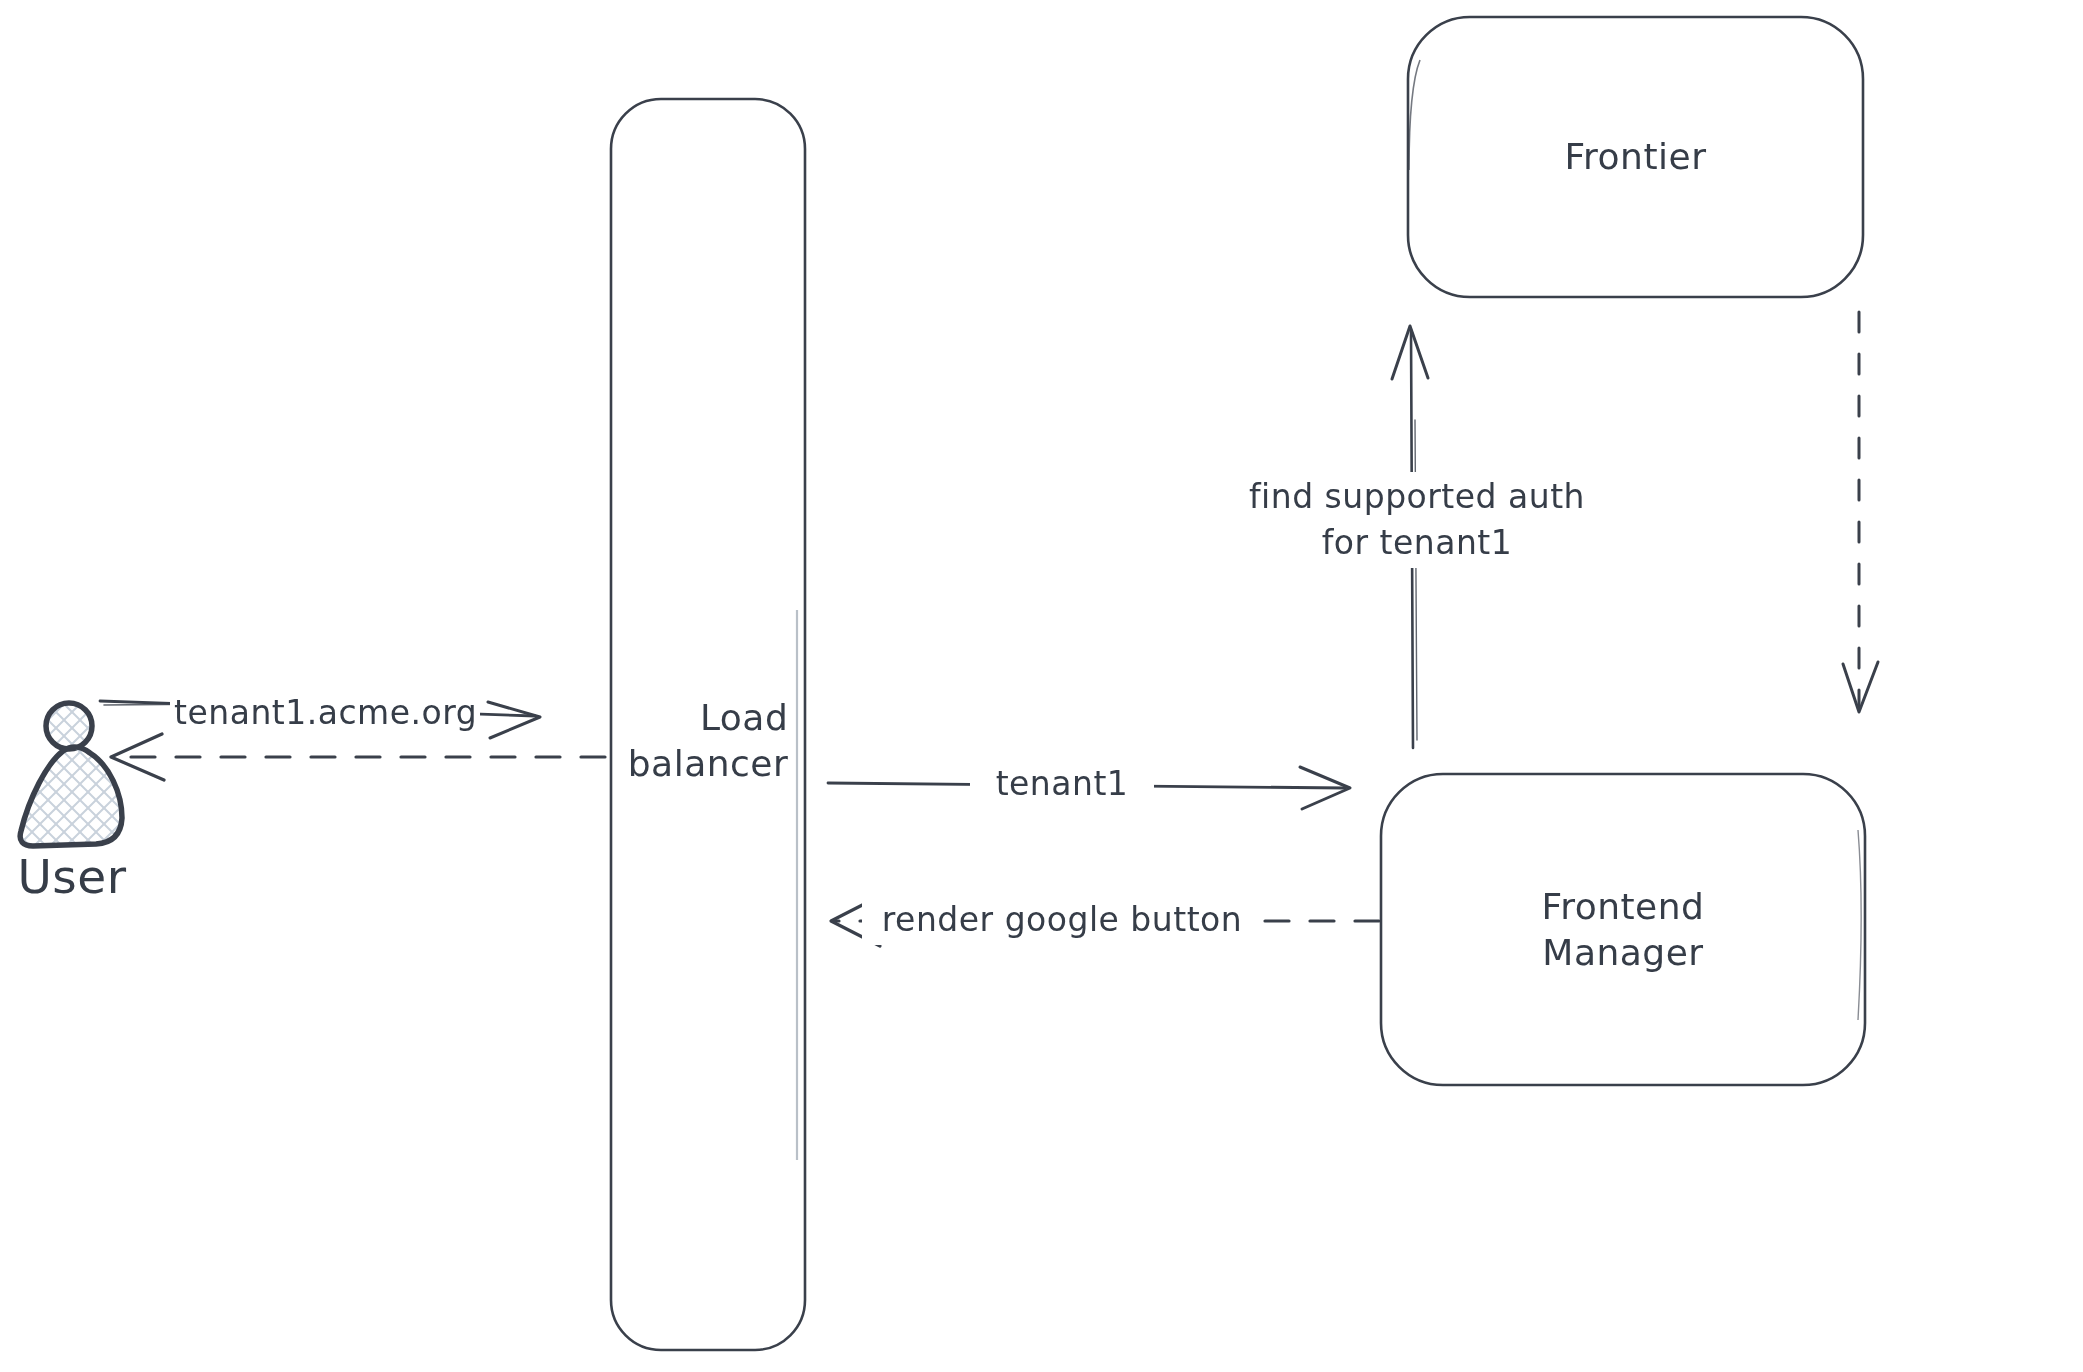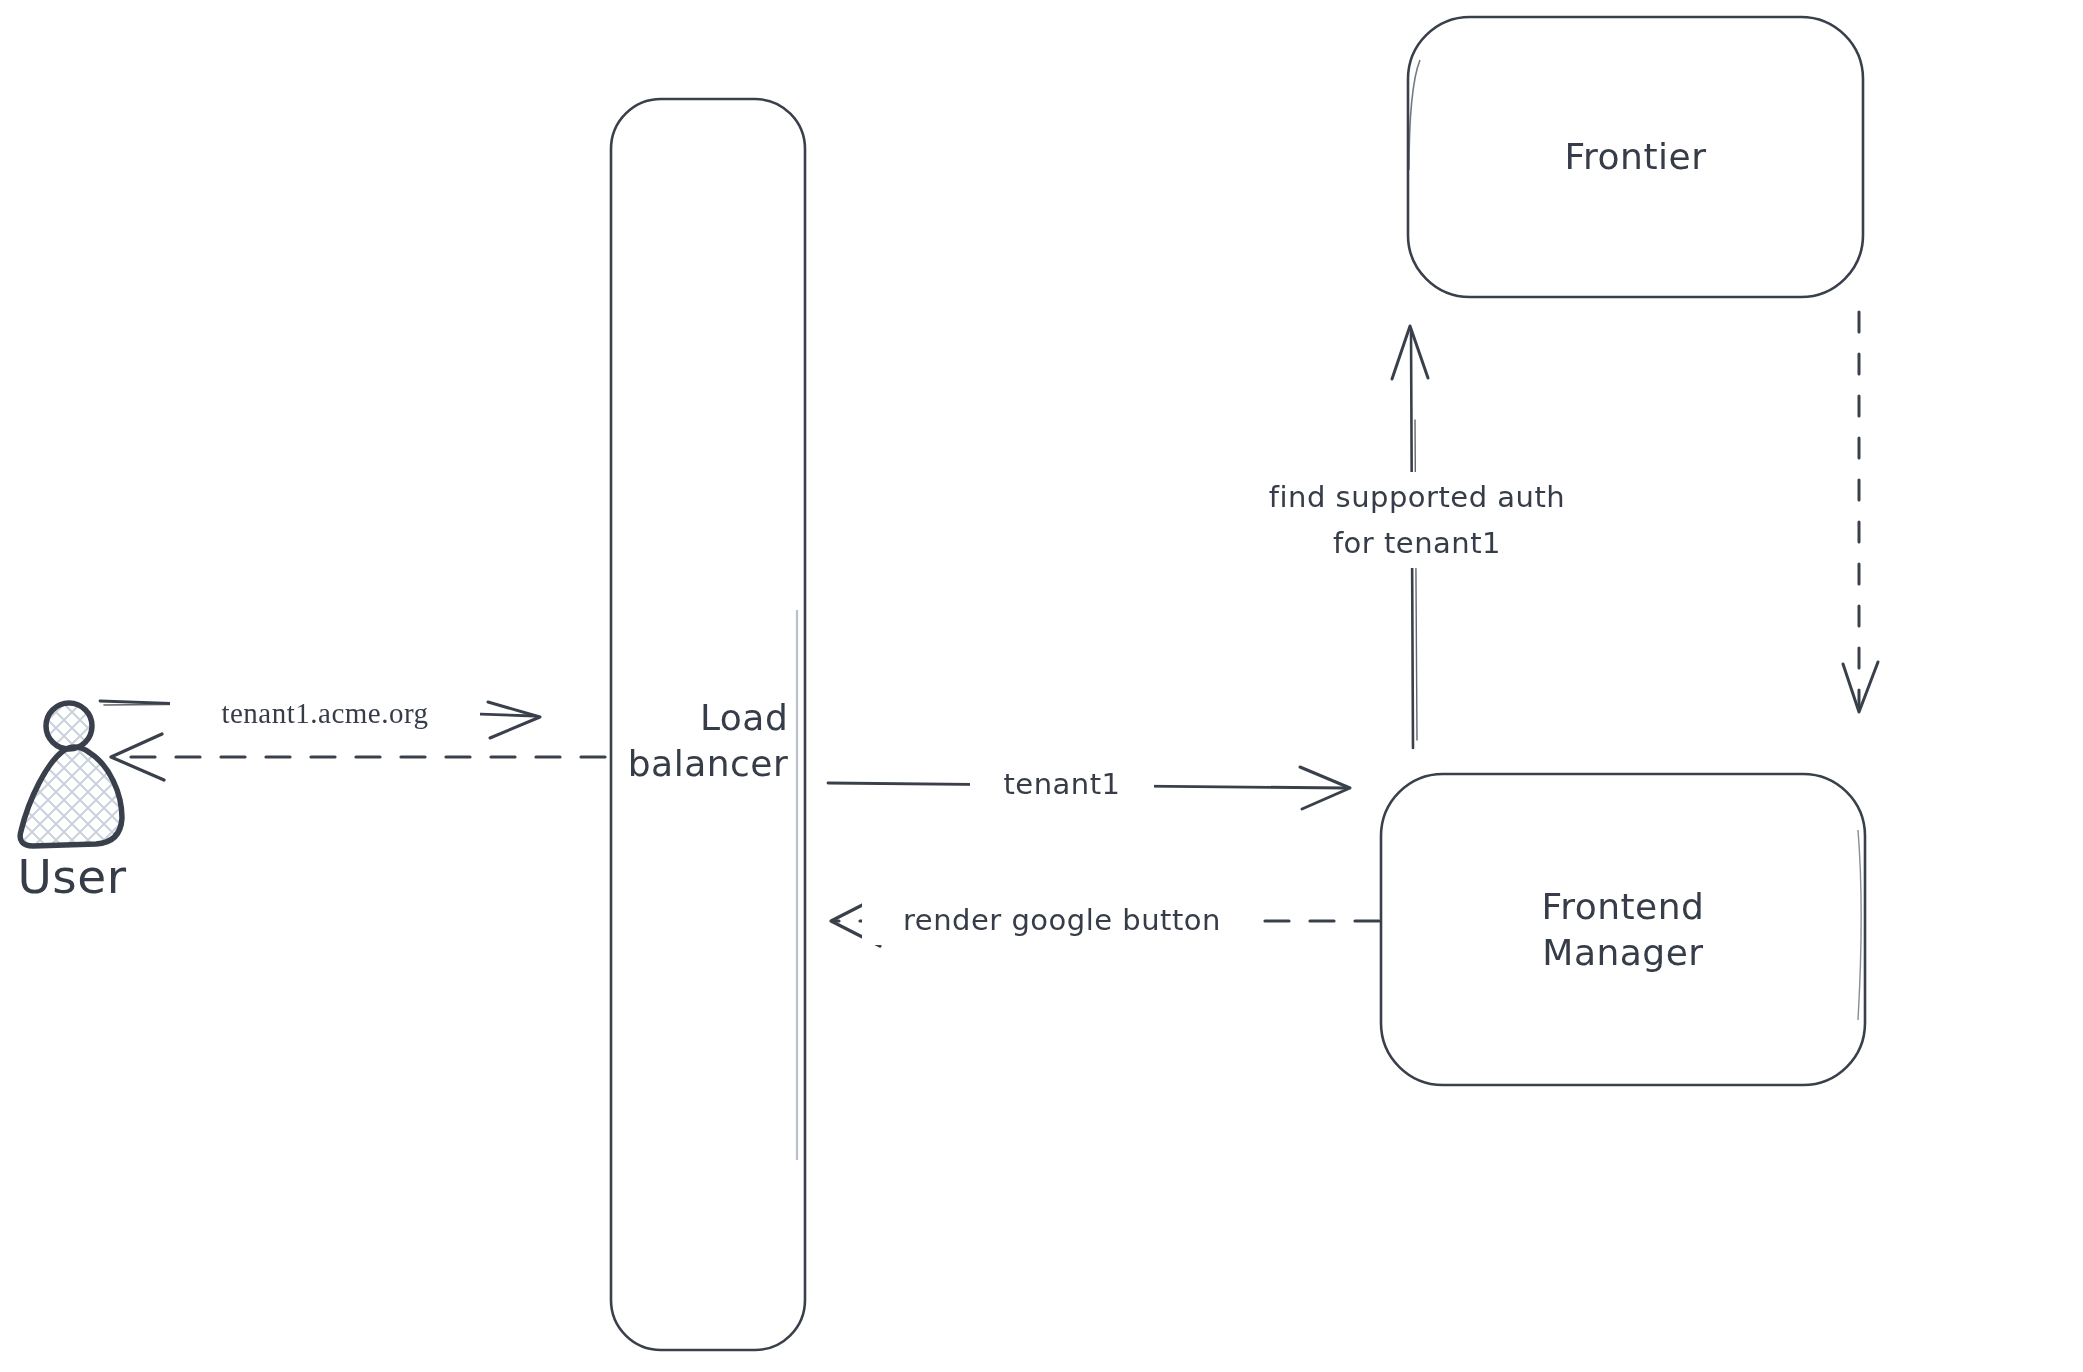--- a/index.html
+++ b/index.html
@@ -26,21 +26,21 @@
     position: absolute;
     z-index: 2;
     text-align: center;
     white-space: pre-line;
     color: #363d48;
     font-weight: 500;
     letter-spacing: 0.5px;
   }
   .edge-label {
     background: #ffffff;
-    font-size: 29px;
+    font-size: 33px;
     line-height: 46px;
     padding: 2px 4px;
   }
   .node-label {
     display: flex;
     align-items: center;
     justify-content: center;
     font-size: 36px;
     line-height: 46px;
     background: transparent;
@@ -126,21 +126,21 @@
   <div class="label actor-label" style="left:12px; top:854px; width:120px;">User</div>
 
   <div class="label node-label" style="left:611px; top:115px; width:194px; height:1251px;text-align:right;">Load
 balancer</div>
 
   <div class="label node-label" style="left:1381px; top:774px; width:484px; height:311px;">Frontend
 Manager</div>
 
   <div class="label node-label" style="left:1408px; top:17px; width:455px; height:280px;">Frontier</div>
 
-  <div class="label edge-label" style="left:170px; top:688px; width:302px;font-family:Liberation Serif, serif;">tenant1.acme.org</div>
+  <div class="label edge-label" style="left:170px; top:688px; width:302px;">tenant1.acme.org</div>
 
   <div class="label edge-label" style="left:970px; top:759px; width:176px;">tenant1</div>
 
   <div class="label edge-label" style="left:862px; top:895px; width:392px;">render google button</div>
 
   <div class="label edge-label" style="left:1201px; top:472px; width:424px;">find supported auth
 for tenant1</div>
 
 
 </div>

